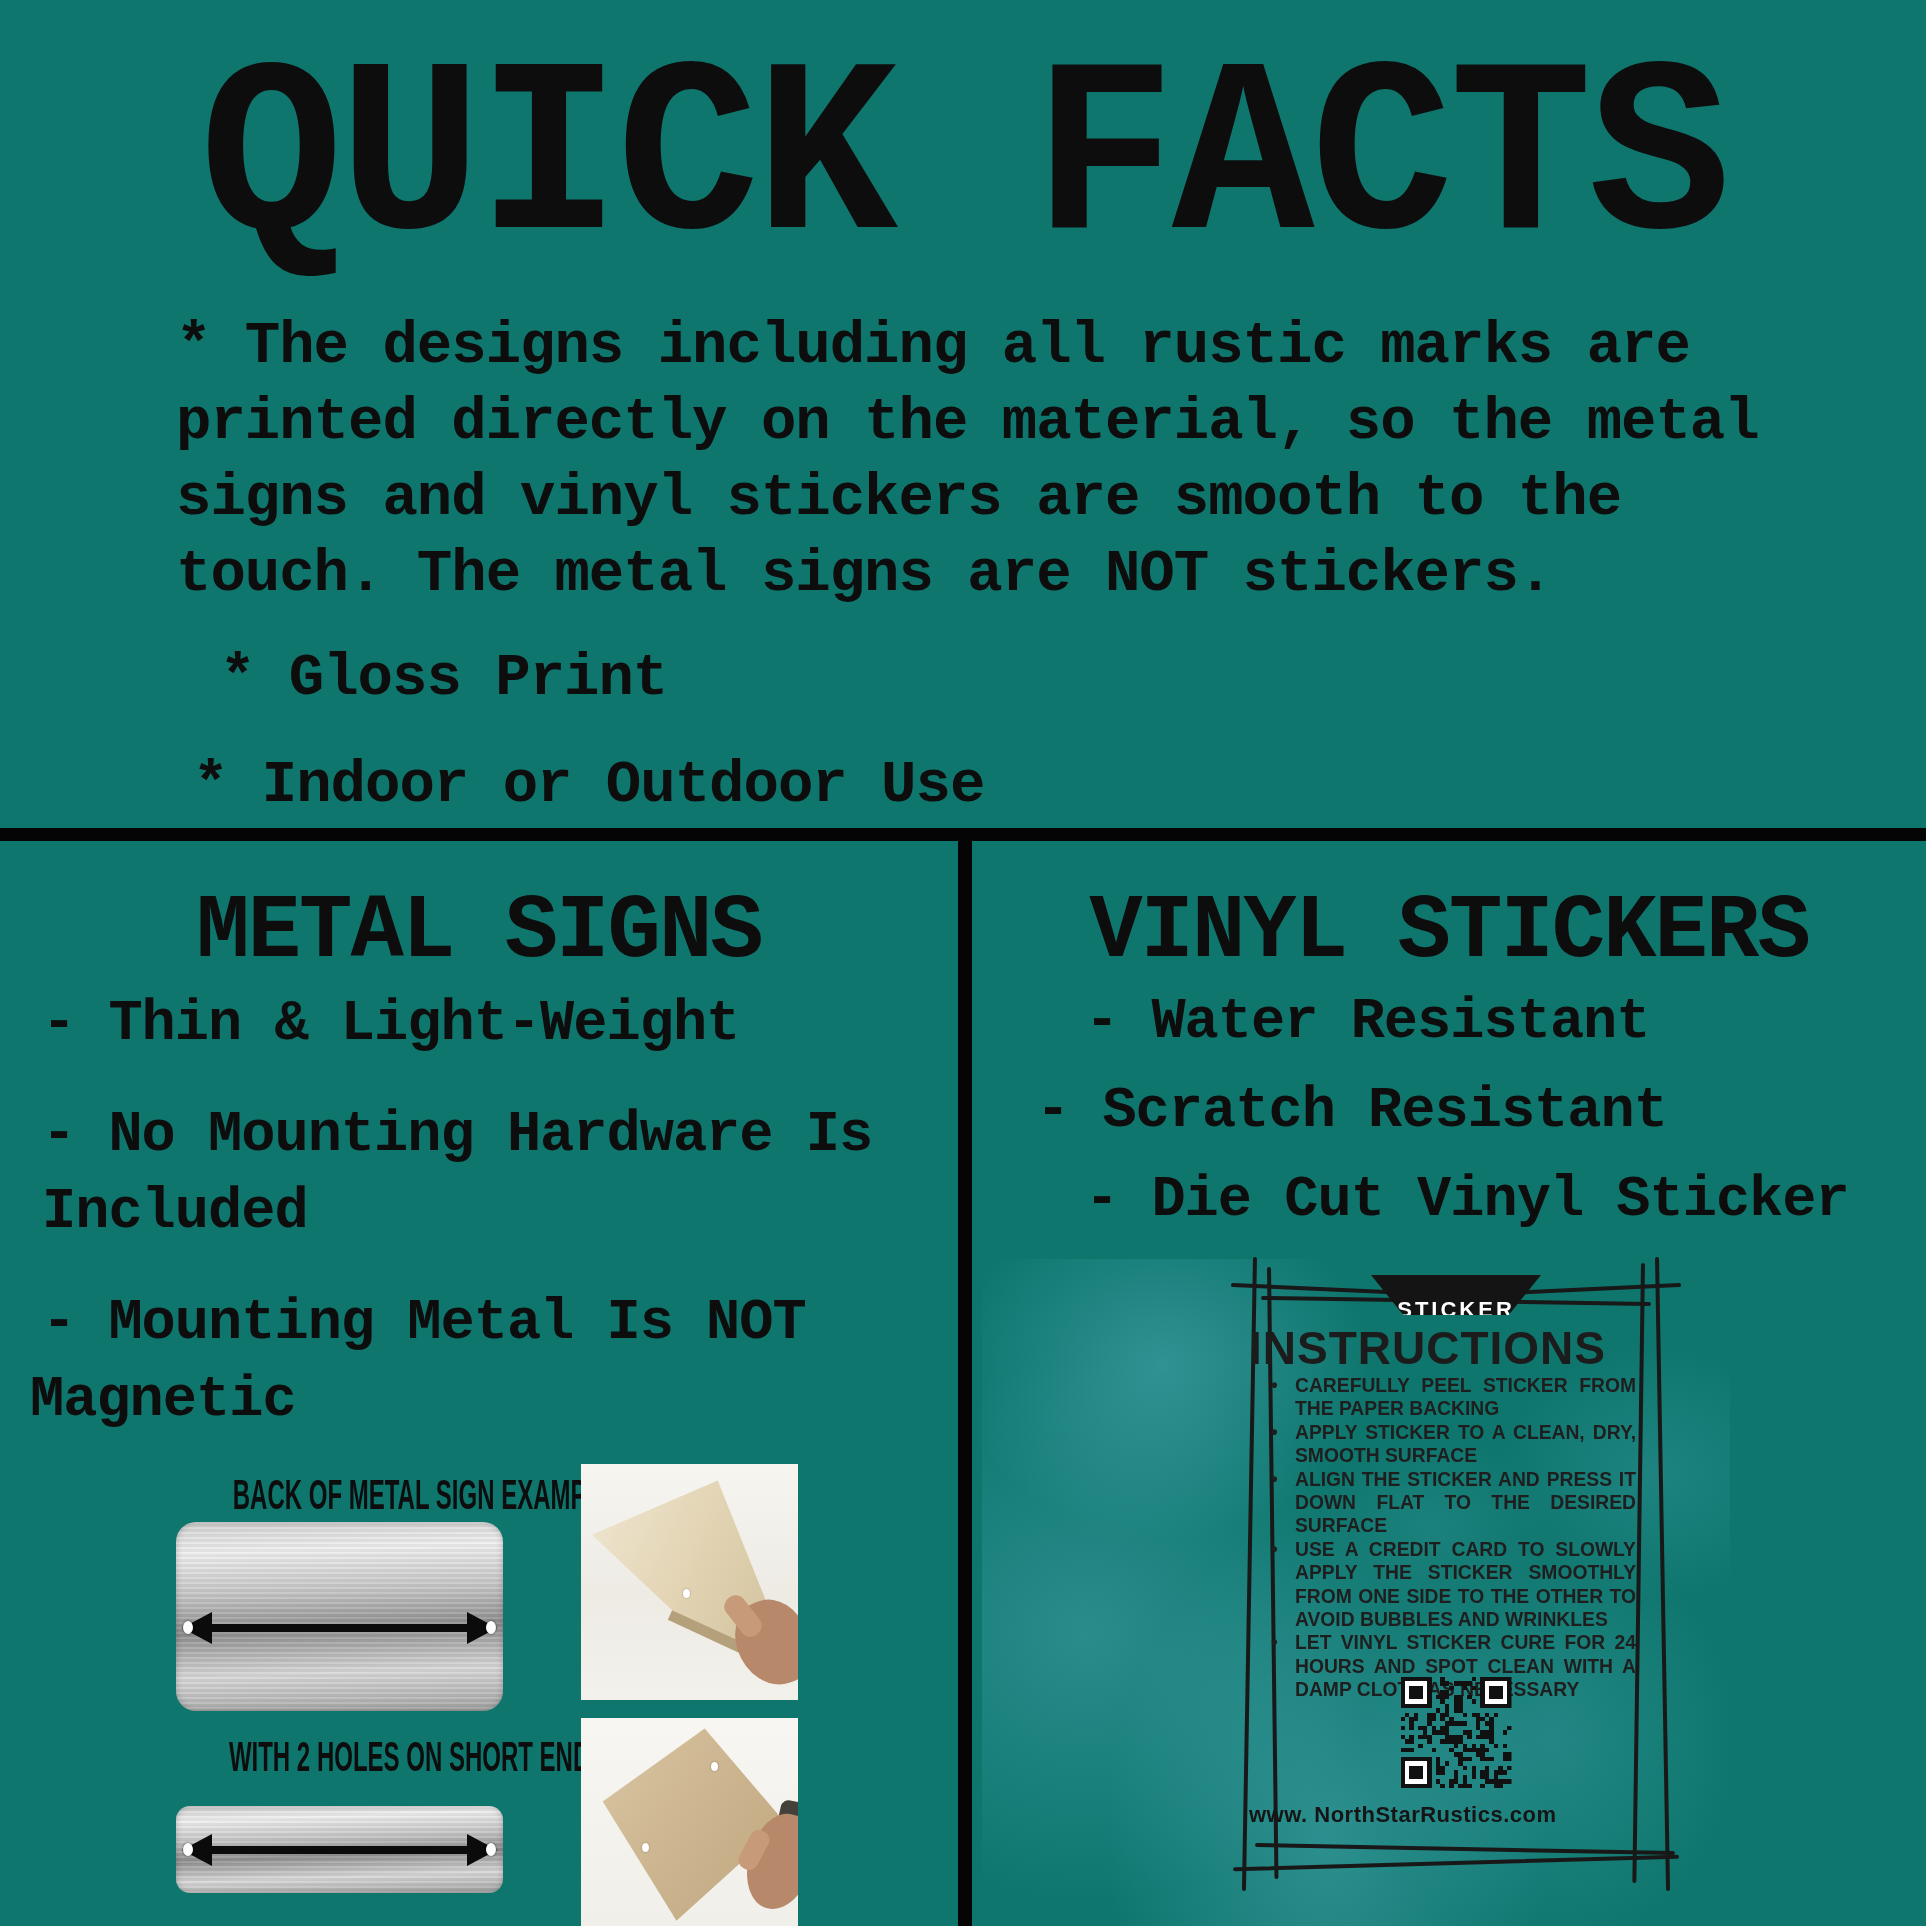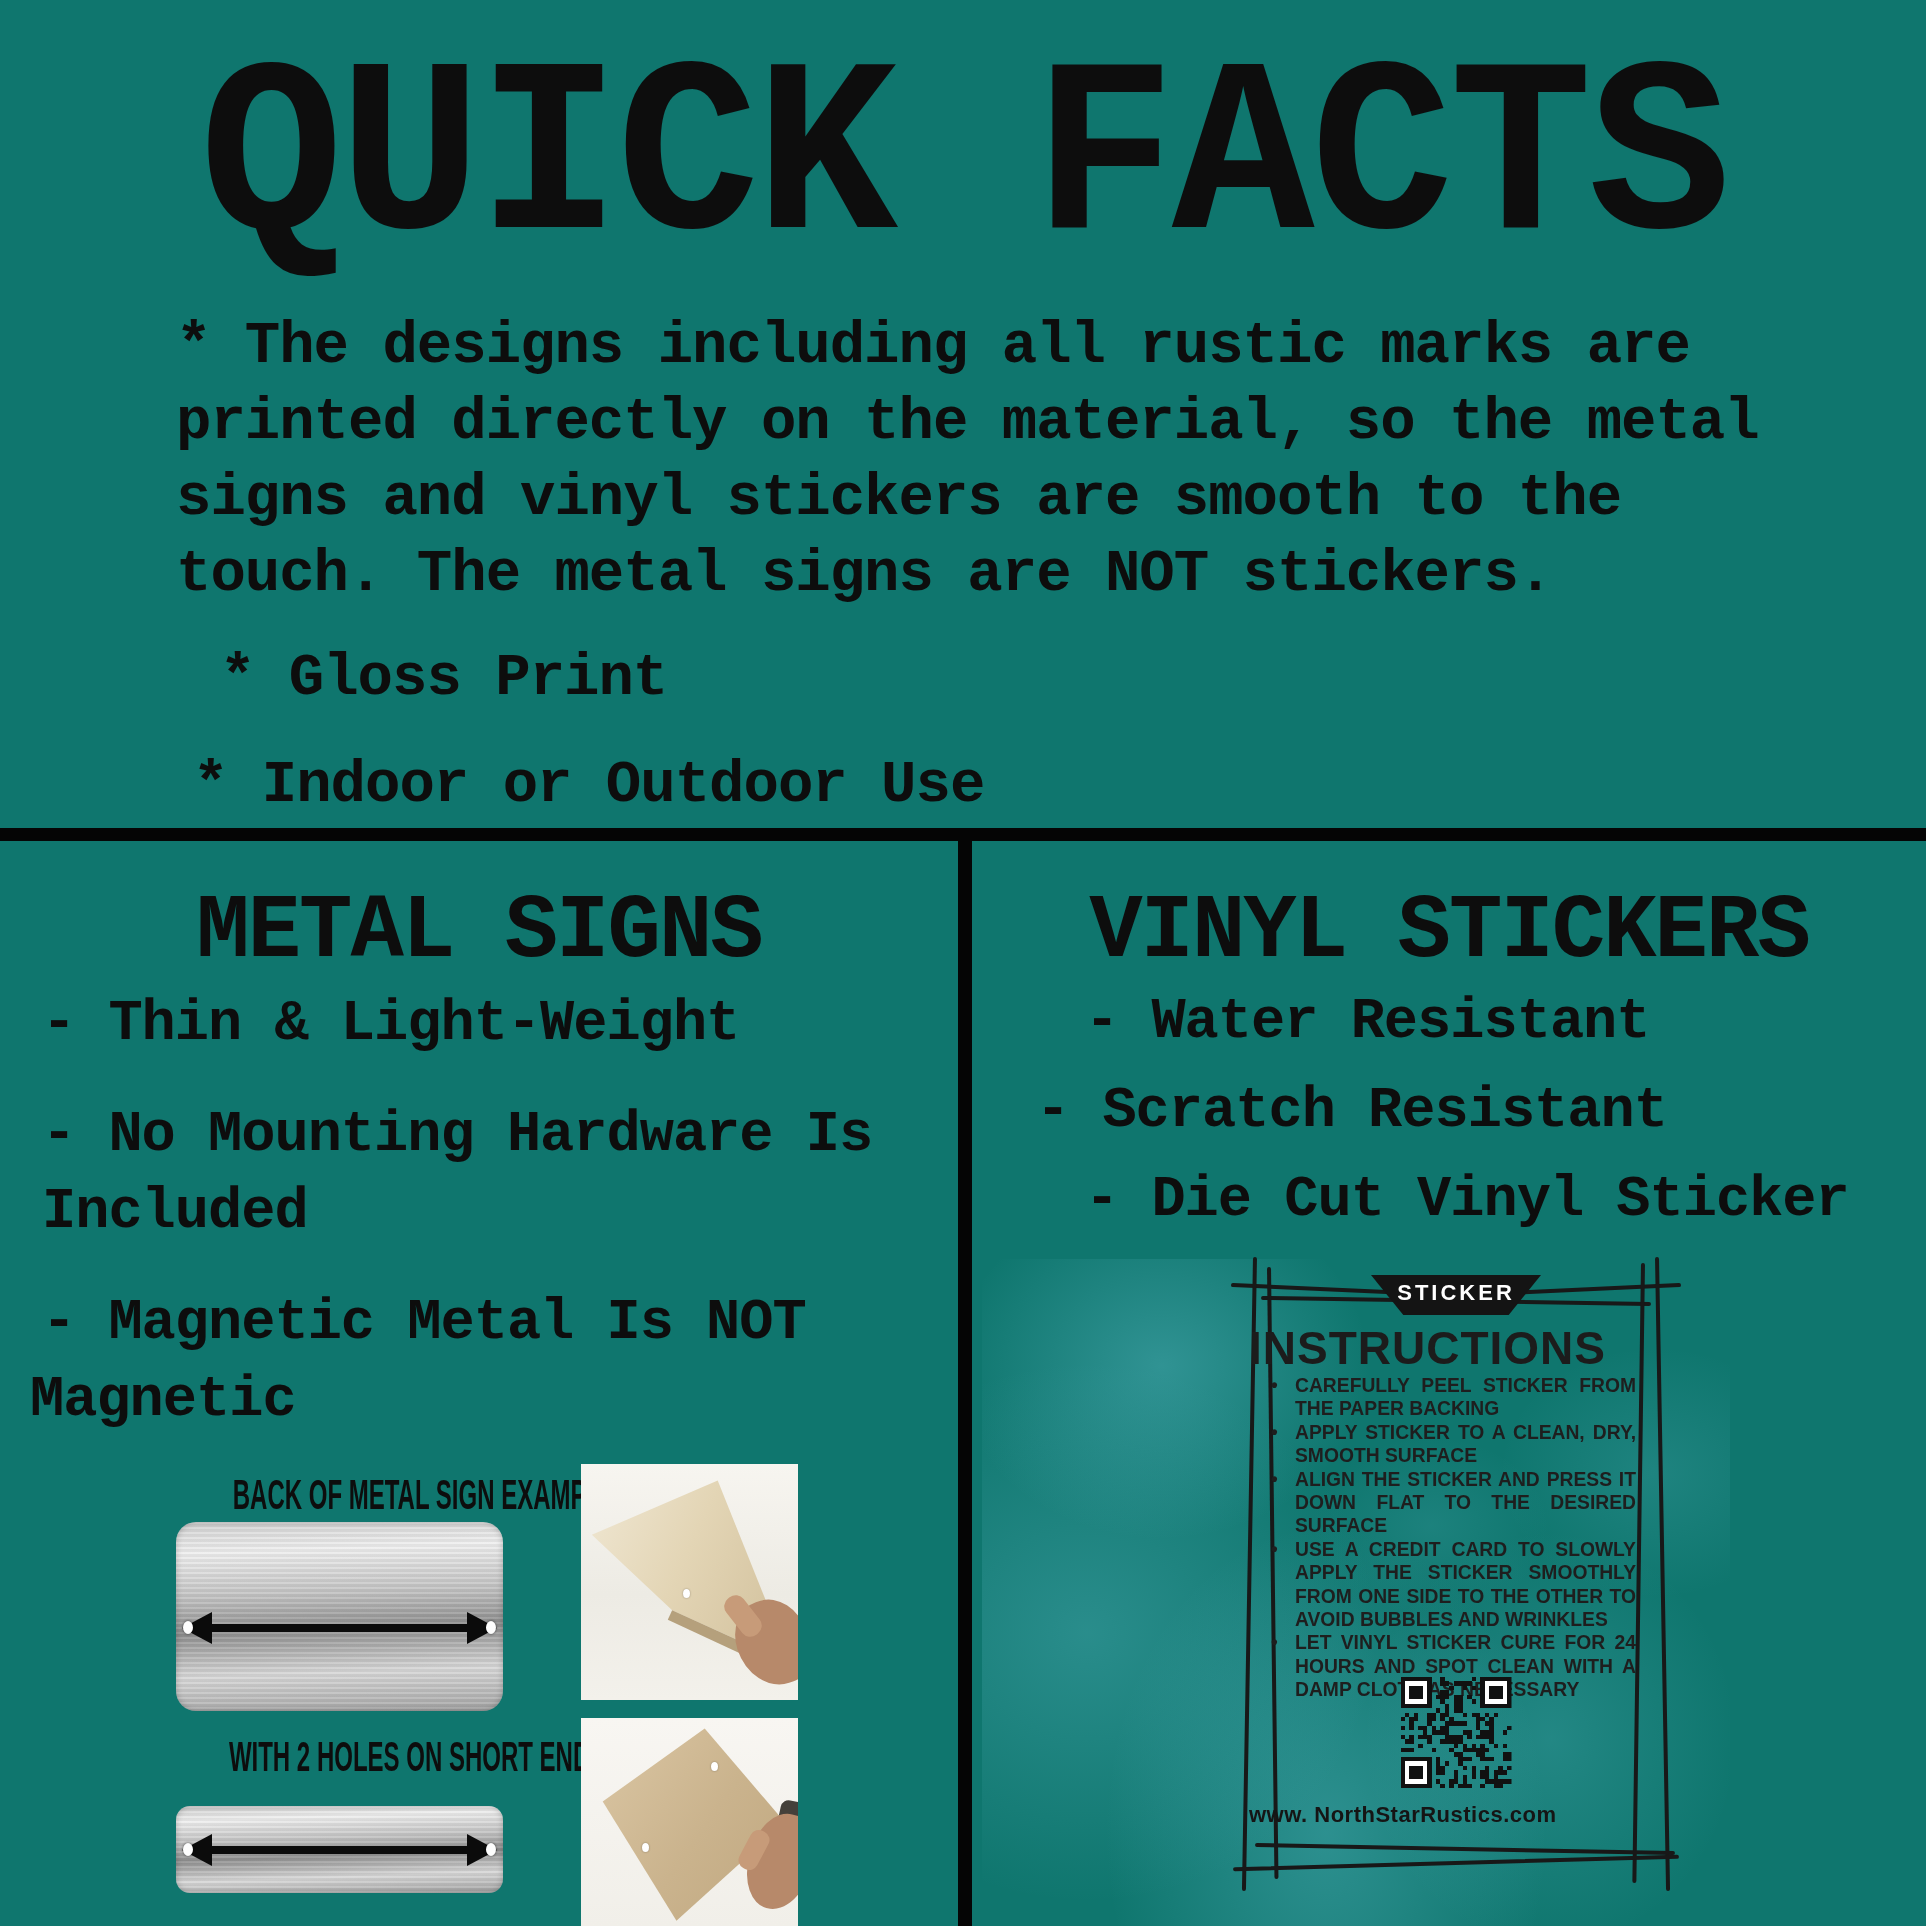--- a/index.html
+++ b/index.html
@@ -100,21 +100,21 @@
 
   
   .card{position:absolute;left:1249px;top:1273px;width:414px;height:598px;
         font-family:"Liberation Sans","DejaVu Sans",sans-serif;}
   .fl{position:absolute;background:#181818;border-radius:2px;}
   .fl.h{height:4px;} .fl.v{width:4px;}
 
   .badge{position:absolute;left:50%;top:2px;transform:translateX(-50%);width:170px;height:40px;
          background:#141414;clip-path:polygon(0 0,100% 0,81% 100%,19% 100%);
          display:flex;align-items:flex-start;justify-content:center;z-index:3;}
-  .badge span{color:#ffffff;font-weight:bold;font-size:22px;letter-spacing:3px;margin-top:5px;}
+  .badge span{color:#ffffff;font-weight:bold;font-size:22px;letter-spacing:3px;margin-top:22px;}
   .card-title{position:absolute;left:0;top:48px;width:100%;text-align:left;
          font-weight:bold;font-size:46px;letter-spacing:1px;color:#1c1c1c;}
   .card ul{position:absolute;left:46px;top:101px;width:341px;margin:0;padding:0;list-style:none;}
   .card li{position:relative;font-weight:bold;font-size:19.3px;line-height:23.4px;
          color:#1e1e1e;text-align:justify;margin-bottom:0px;padding-left:0;}
   .card li:before{content:"\2022";position:absolute;left:-24px;top:0;}
   .qr{position:absolute;left:50%;top:404px;transform:translateX(-50%);width:111px;height:111px;}
   .site{position:absolute;left:0;top:529px;width:100%;
         font-weight:bold;font-size:22px;letter-spacing:0.5px;color:#151515;}
 </style>
@@ -136,21 +136,21 @@
 
   <div class="hline"></div>
   <div class="vline"></div>
 
   <div class="wash"></div>
 
   <div class="col-head" id="metal-head">METAL SIGNS</div>
   <div class="col-line" id="mb1">- Thin &amp; Light-Weight</div>
   <div class="col-line" id="mb2">- No Mounting Hardware Is</div>
   <div class="col-line" id="mb2b">Included</div>
-  <div class="col-line" id="mb3">- Magnetic Metal Is NOT</div>
+  <div class="col-line" id="mb3">- Mounting Metal Is NOT</div>
   <div class="col-line" id="mb3b">Magnetic</div>
 
   <div class="caption" id="cap-back">
     <span>BACK OF METAL SIGN EXAMPLES</span>
   </div>
 
   <div class="plate" id="plate-big">
     <div class="arrow"></div>
     <div class="hole l"></div>
     <div class="hole r"></div>

